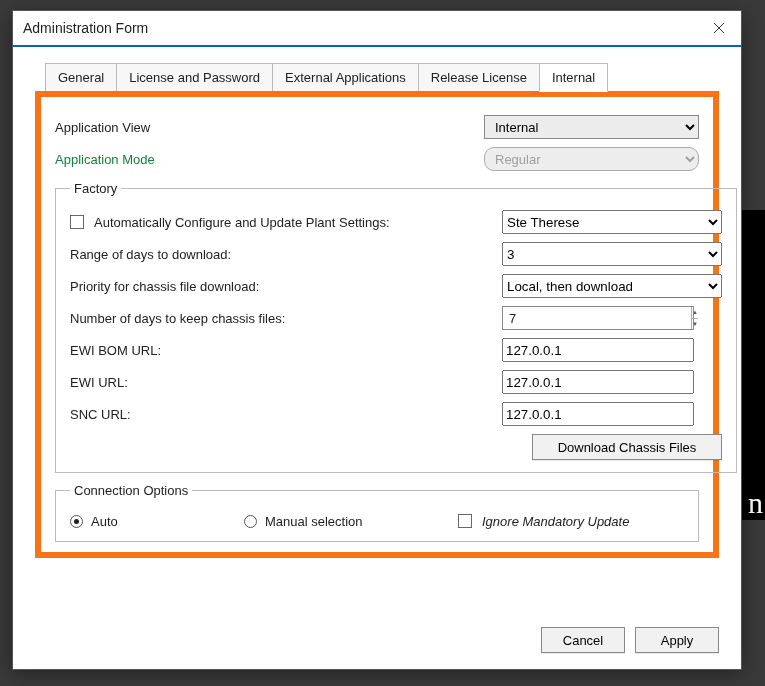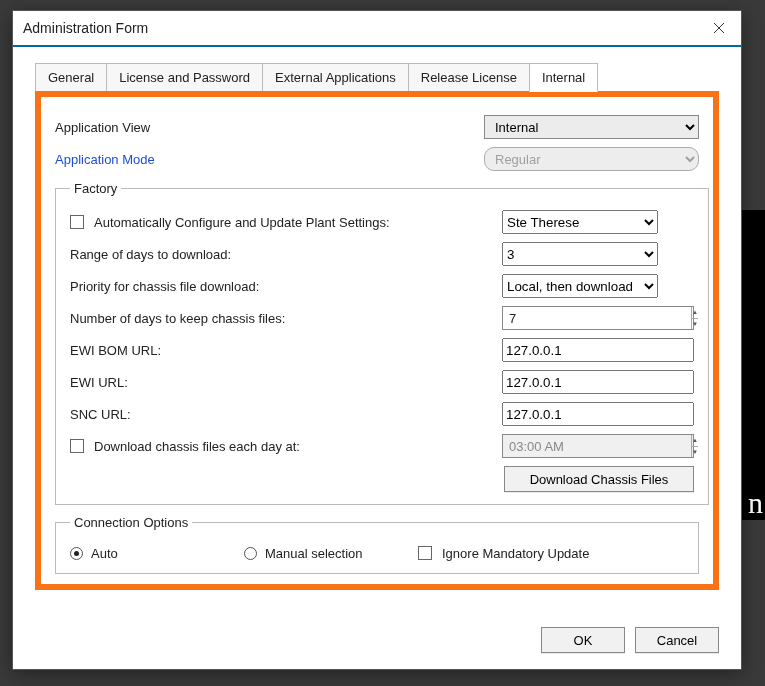--- a/index.html
+++ b/index.html
@@ -52,20 +52,21 @@
     flex:1;
     padding:15px 22px 10px 22px;
     display:flex; flex-direction:column;
     background:#fff;
     position:relative;
   }
   
   .tab-strip {
     display:flex;
     align-items:flex-end;
+    margin-left:10px;
     position:relative;
     z-index:2;
   }
   .tab {
     padding:6px 12px 6px 12px;
     border:1px solid #bbb;
     border-bottom:none;
     background:#f7f7f7;
     margin-right:-1px;
     cursor:pointer;
@@ -86,21 +87,21 @@
   }
   .row {
     display:flex;
     align-items:center;
     margin:4px 0 8px 0;
   }
   .row .lbl {
     width:300px;
     font-size:13px;
   }
-  .row .lbl.disabled { color:#1d4ed8; }
+  .row .lbl.disabled { color:#15803d; }
   .row .ctrl {
     width:215px;
   }
   select.ctrl, input.ctrl, .spinner {
     width:215px;
     height:24px;
     font-size:13px;
     padding:2px 6px;
     border:1px solid #888;
     background:#fff;
@@ -171,30 +172,32 @@
     border-radius:50%; margin-right:8px;
     position:relative; background:#fff;
   }
   .radio.selected .dot::after{
     content:""; position:absolute; left:3px; top:3px;
     width:5px; height:5px; border-radius:50%;
     background:#222;
   }
   .chk-inline {
     display:flex; align-items:flex-start; cursor:pointer;
+    margin-left:40px;
+    font-style:italic;
   }
   .footer {
     display:flex; justify-content:flex-end;
     gap:10px;
     padding:12px 22px 16px 22px;
   }
   .factory-row { display:flex; align-items:center; margin:4px 0 8px 0;}
   .factory-row .f-label { width:432px; display:flex; align-items:center; }
   .factory-row .f-label.nochk { padding-left:0px;}
-  .factory-row .f-ctrl { width:156px; }
+  .factory-row .f-ctrl { width:220px; }
   .factory-row select, .factory-row input[type=text], .factory-row .spinner {
     width:192px; height:24px;
   }
 </style>
 </head>
 <body>
 
 <div class="bg-strip">
     <div class="curve">n</div>
   </div>
@@ -297,33 +300,20 @@
           <input type="text" class="f-ctrl" value="127.0.0.1" style="">
         </div>
 
         <div class="factory-row">
           <div class="f-label nochk">
             <span>SNC URL:</span>
           </div>
           <input type="text" class="f-ctrl" value="127.0.0.1" style="">
         </div>
 
-        <div class="factory-row">
-          <div class="f-label">
-            <span class="chk"></span>
-            <span>Download chassis files each day at:</span>
-          </div>
-          <div class="spinner f-ctrl disabled">
-            <input type="text" disabled="" value="03:00 AM" style="">
-            <div class="spins">
-              <div>▲</div>
-              <div>▼</div>
-            </div>
-          </div>
-        </div>
 
         <div class="dl-btn-row">
           <button class="btn" style="min-width:190px">Download Chassis Files</button>
         </div>
       </fieldset>
 
       <fieldset>
         <legend>Connection Options</legend>
         <div class="conn-row">
           <div class="radio selected">
@@ -338,16 +328,16 @@
             <span class="chk"></span>
             <span>Ignore Mandatory Update</span>
           </div>
         </div>
       </fieldset>
 
     </div>
   </div>
 
   <div class="footer">
-    <button class="btn">OK</button>
     <button class="btn">Cancel</button>
+    <button class="btn">Apply</button>
   </div>
 </div>
 
 </body></html>

